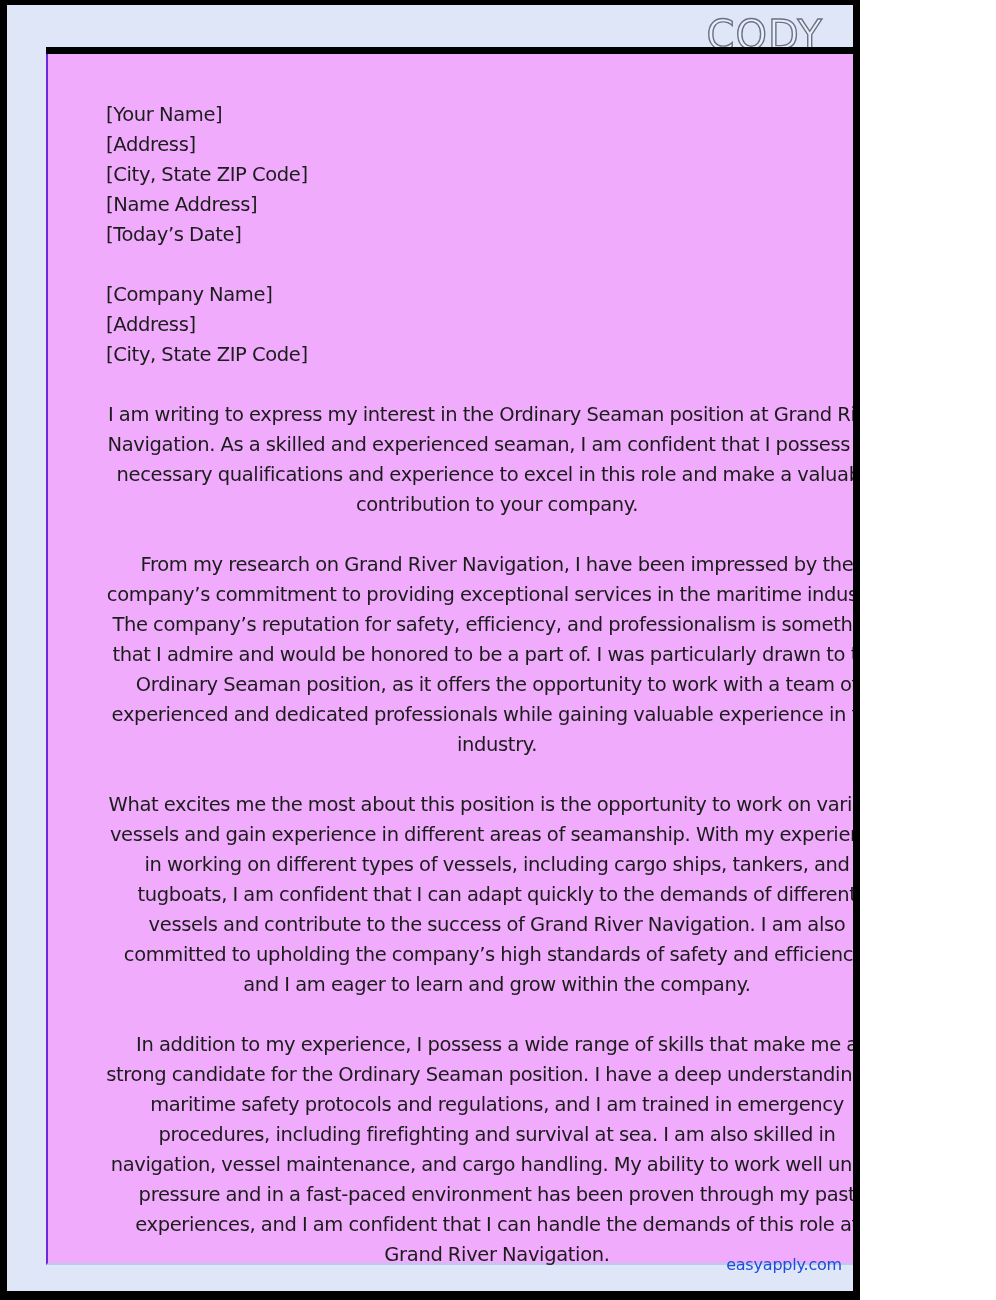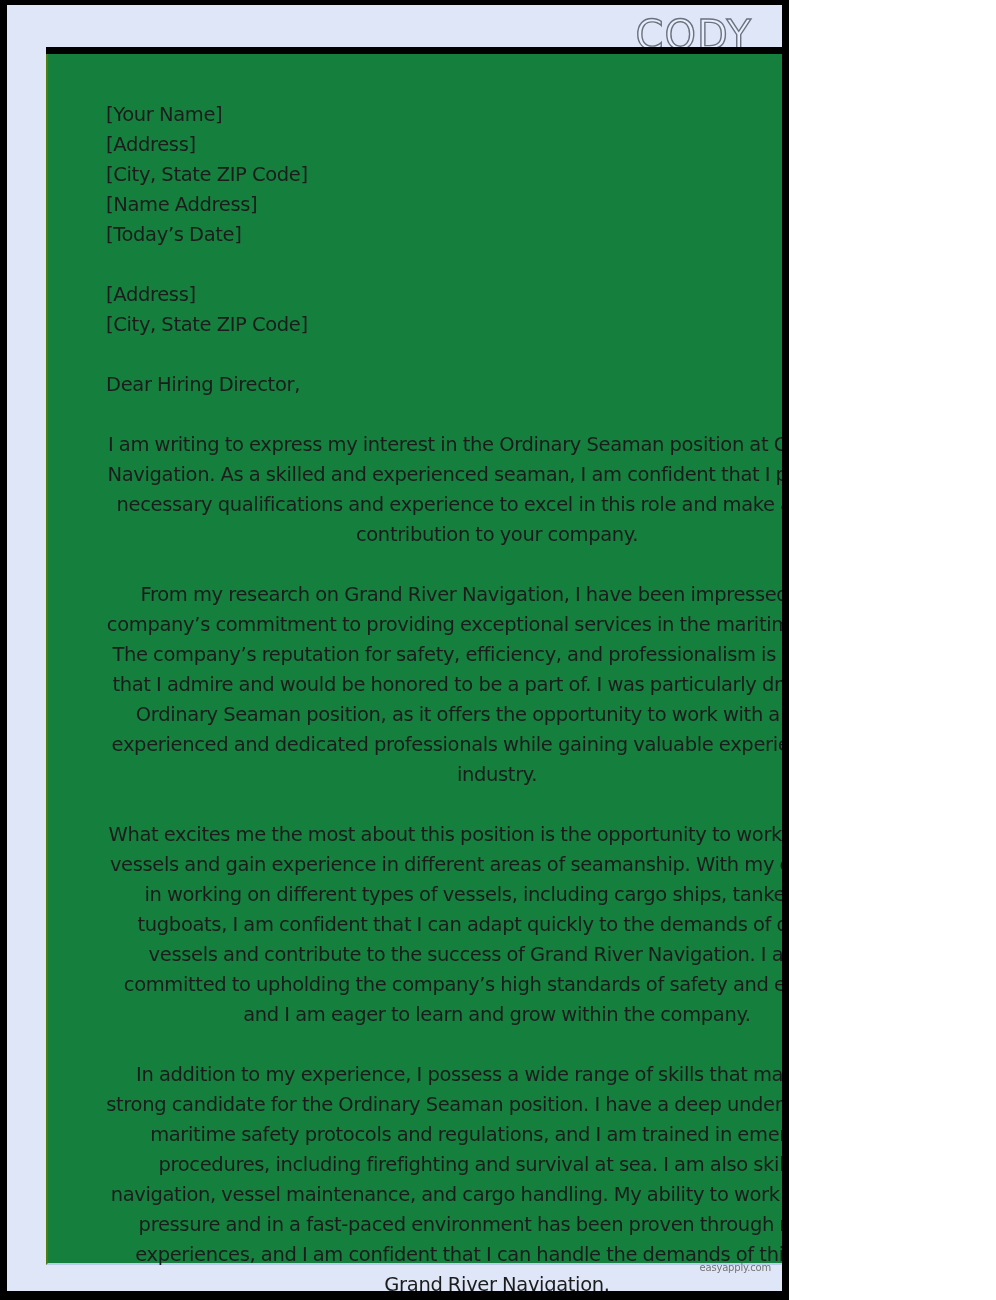--- a/index.html
+++ b/index.html
@@ -11,21 +11,21 @@
   body {
     width: 996px;
     height: 1300px;
     overflow: hidden;
     font-family: "DejaVu Sans", sans-serif;
   }
 
   
   .viewer {
     position: relative;
-    width: 789px;
+    width: 860px;
     height: 1300px;
     box-sizing: border-box;
     border-left: 7px solid #000000;
     border-right: 7px solid #000000;
     border-top: 5px solid #000000;
     border-bottom: 9px solid #000000;
     background: #dfe6f8;
     overflow: hidden;
   }
 
@@ -45,22 +45,22 @@
     user-select: none;
   }
 
   
   .page {
     position: absolute;
     left: 39px;
     top: 47px;
     width: 899px;
     height: 1213px;
-    background: #15803d;
-    border-left: 2px solid #4d7c0f;
+    background: #f0abfc;
+    border-left: 2px solid #6d28d9;
     border-right: 2px solid #b9cbea;
     border-bottom: 2px solid #b9cbea;
     box-sizing: border-box;
     overflow: visible;
   }
   .page-topbar {
     position: absolute;
     left: -2px;
     top: -5px;
     width: 899px;
@@ -88,23 +88,23 @@
   .block { margin: 0 0 30px 0; }
   .para { margin: 0 0 30px 0; text-align: center; }
   .salutation { margin: 0 0 30px 0; }
 
   
   .watermark {
     position: absolute;
     right: 11px;
     bottom: 18px;
     font-family: "DejaVu Sans", sans-serif;
-    font-size: 10px;
+    font-size: 16px;
     line-height: 1;
-    color: #737373;
+    color: #1d4ed8;
     letter-spacing: -0.2px;
     white-space: nowrap;
     user-select: none;
   }
 </style>
 </head>
 <body>
 
 <div class="viewer">
 
@@ -117,25 +117,25 @@
 
       <div class="block">
         <span class="addr-line">[Your Name]</span>
         <span class="addr-line">[Address]</span>
         <span class="addr-line">[City, State ZIP Code]</span>
         <span class="addr-line">[Name Address]</span>
         <span class="addr-line">[Today’s Date]</span>
       </div>
 
       <div class="block">
+        <span class="addr-line">[Company Name]</span>
         <span class="addr-line">[Address]</span>
         <span class="addr-line">[City, State ZIP Code]</span>
       </div>
 
-      <p class="salutation">Dear Hiring Director,</p>
 
       <p class="para">I am writing to express my interest in the Ordinary Seaman position at Grand River Navigation. As a skilled and experienced seaman, I am confident that I possess the necessary qualifications and experience to excel in this role and make a valuable contribution to your company.</p>
       <p class="para">From my research on Grand River Navigation, I have been impressed by the company’s commitment to providing exceptional services in the maritime industry. The company’s reputation for safety, efficiency, and professionalism is something that I admire and would be honored to be a part of. I was particularly drawn to the Ordinary Seaman position, as it offers the opportunity to work with a team of experienced and dedicated professionals while gaining valuable experience in the industry.</p>
       <p class="para">What excites me the most about this position is the opportunity to work on various vessels and gain experience in different areas of seamanship. With my experience in working on different types of vessels, including cargo ships, tankers, and tugboats, I am confident that I can adapt quickly to the demands of different vessels and contribute to the success of Grand River Navigation. I am also committed to upholding the company’s high standards of safety and efficiency, and I am eager to learn and grow within the company.</p>
       <p class="para">In addition to my experience, I possess a wide range of skills that make me a strong candidate for the Ordinary Seaman position. I have a deep understanding of maritime safety protocols and regulations, and I am trained in emergency procedures, including firefighting and survival at sea. I am also skilled in navigation, vessel maintenance, and cargo handling. My ability to work well under pressure and in a fast-paced environment has been proven through my past experiences, and I am confident that I can handle the demands of this role at Grand River Navigation.</p>
 
     </div>
   </div>
 
   <div class="watermark">easyapply.com</div>

